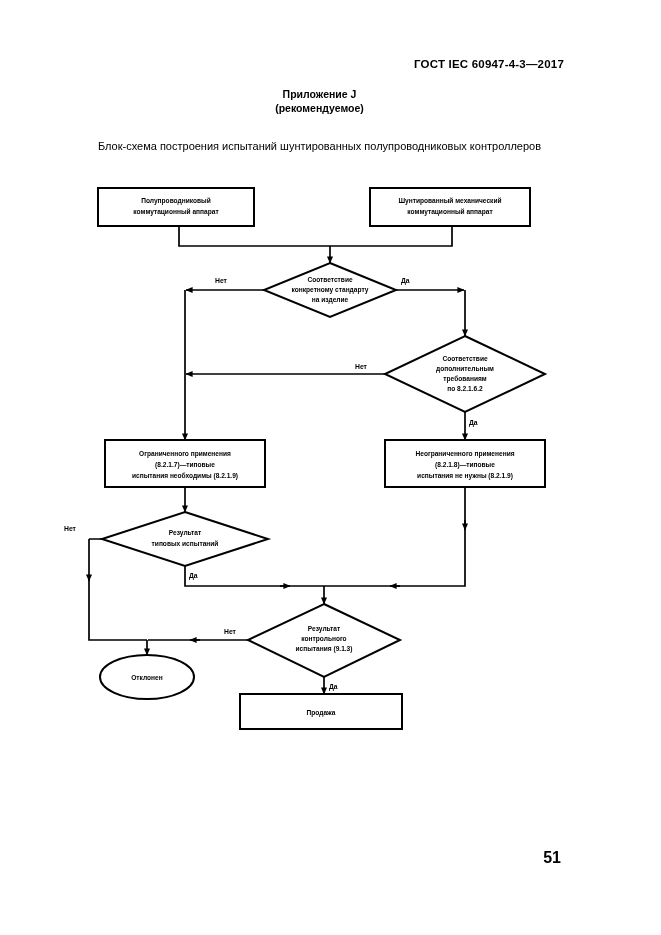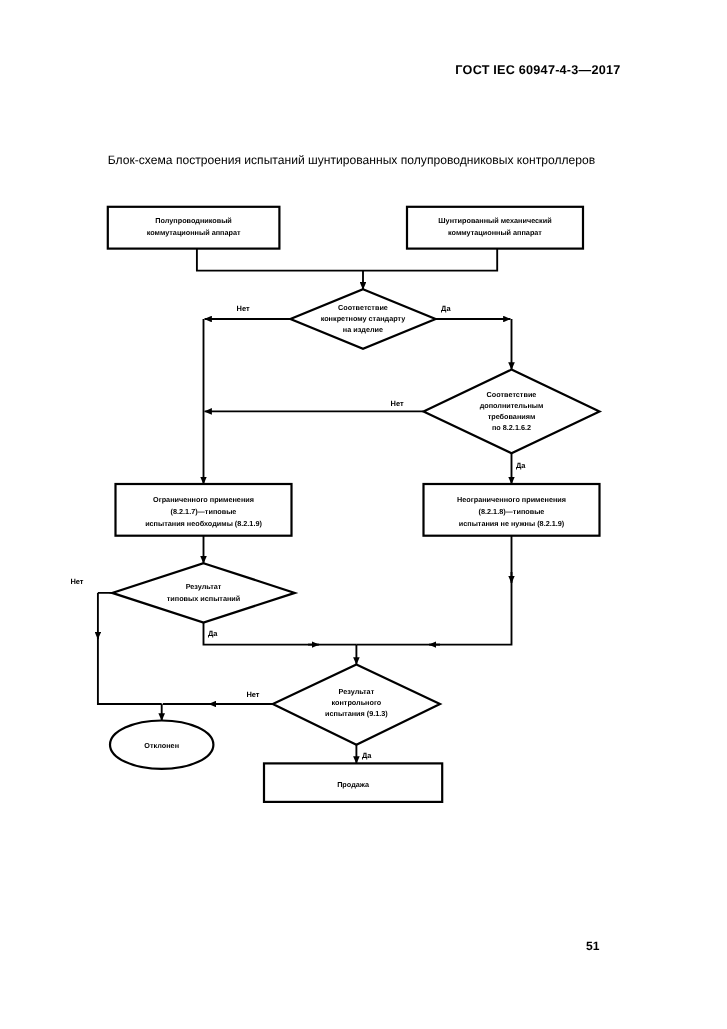--- a/index.html
+++ b/index.html
@@ -50,23 +50,23 @@
   .fig-title {
     position: absolute;
     left: 0; right: 0;
     top: 140px;
     text-align: center;
     font-size: 11px;
     font-weight: normal;
   }
   .page-number {
     position: absolute;
-    right: 94px;
+    right: 78px;
     bottom: 68px;
-    font-size: 11px;
+    font-size: 16px;
     font-weight: bold;
     padding-left: 38px;
   }
   .flow-svg {
     position: absolute;
     left: 0;
     top: 0;
     width: 661px;
     height: 935px;
   }
@@ -94,20 +94,22 @@
     fill: none;
   }
 </style>
 </head>
 <body>
 
 <div class="page">
 
   <div class="doc-header">ГОСТ IEC 60947-4-3—2017</div>
 
+  <div class="annex-line1">Приложение J</div>
+  <div class="annex-line2">(рекомендуемое)</div>
 
   <div class="fig-title">Блок-схема построения испытаний шунтированных полупроводниковых контроллеров</div>
 
   <svg class="flow-svg" viewBox="0 0 661 935">
     <defs>
       <marker id="arrowhead" markerWidth="7" markerHeight="6" refX="6.6" refY="3" orient="auto" markerUnits="userSpaceOnUse">
         <path d="M0,0 L7,3 L0,6 z" fill="#000000"></path>
       </marker>
     </defs>
 

